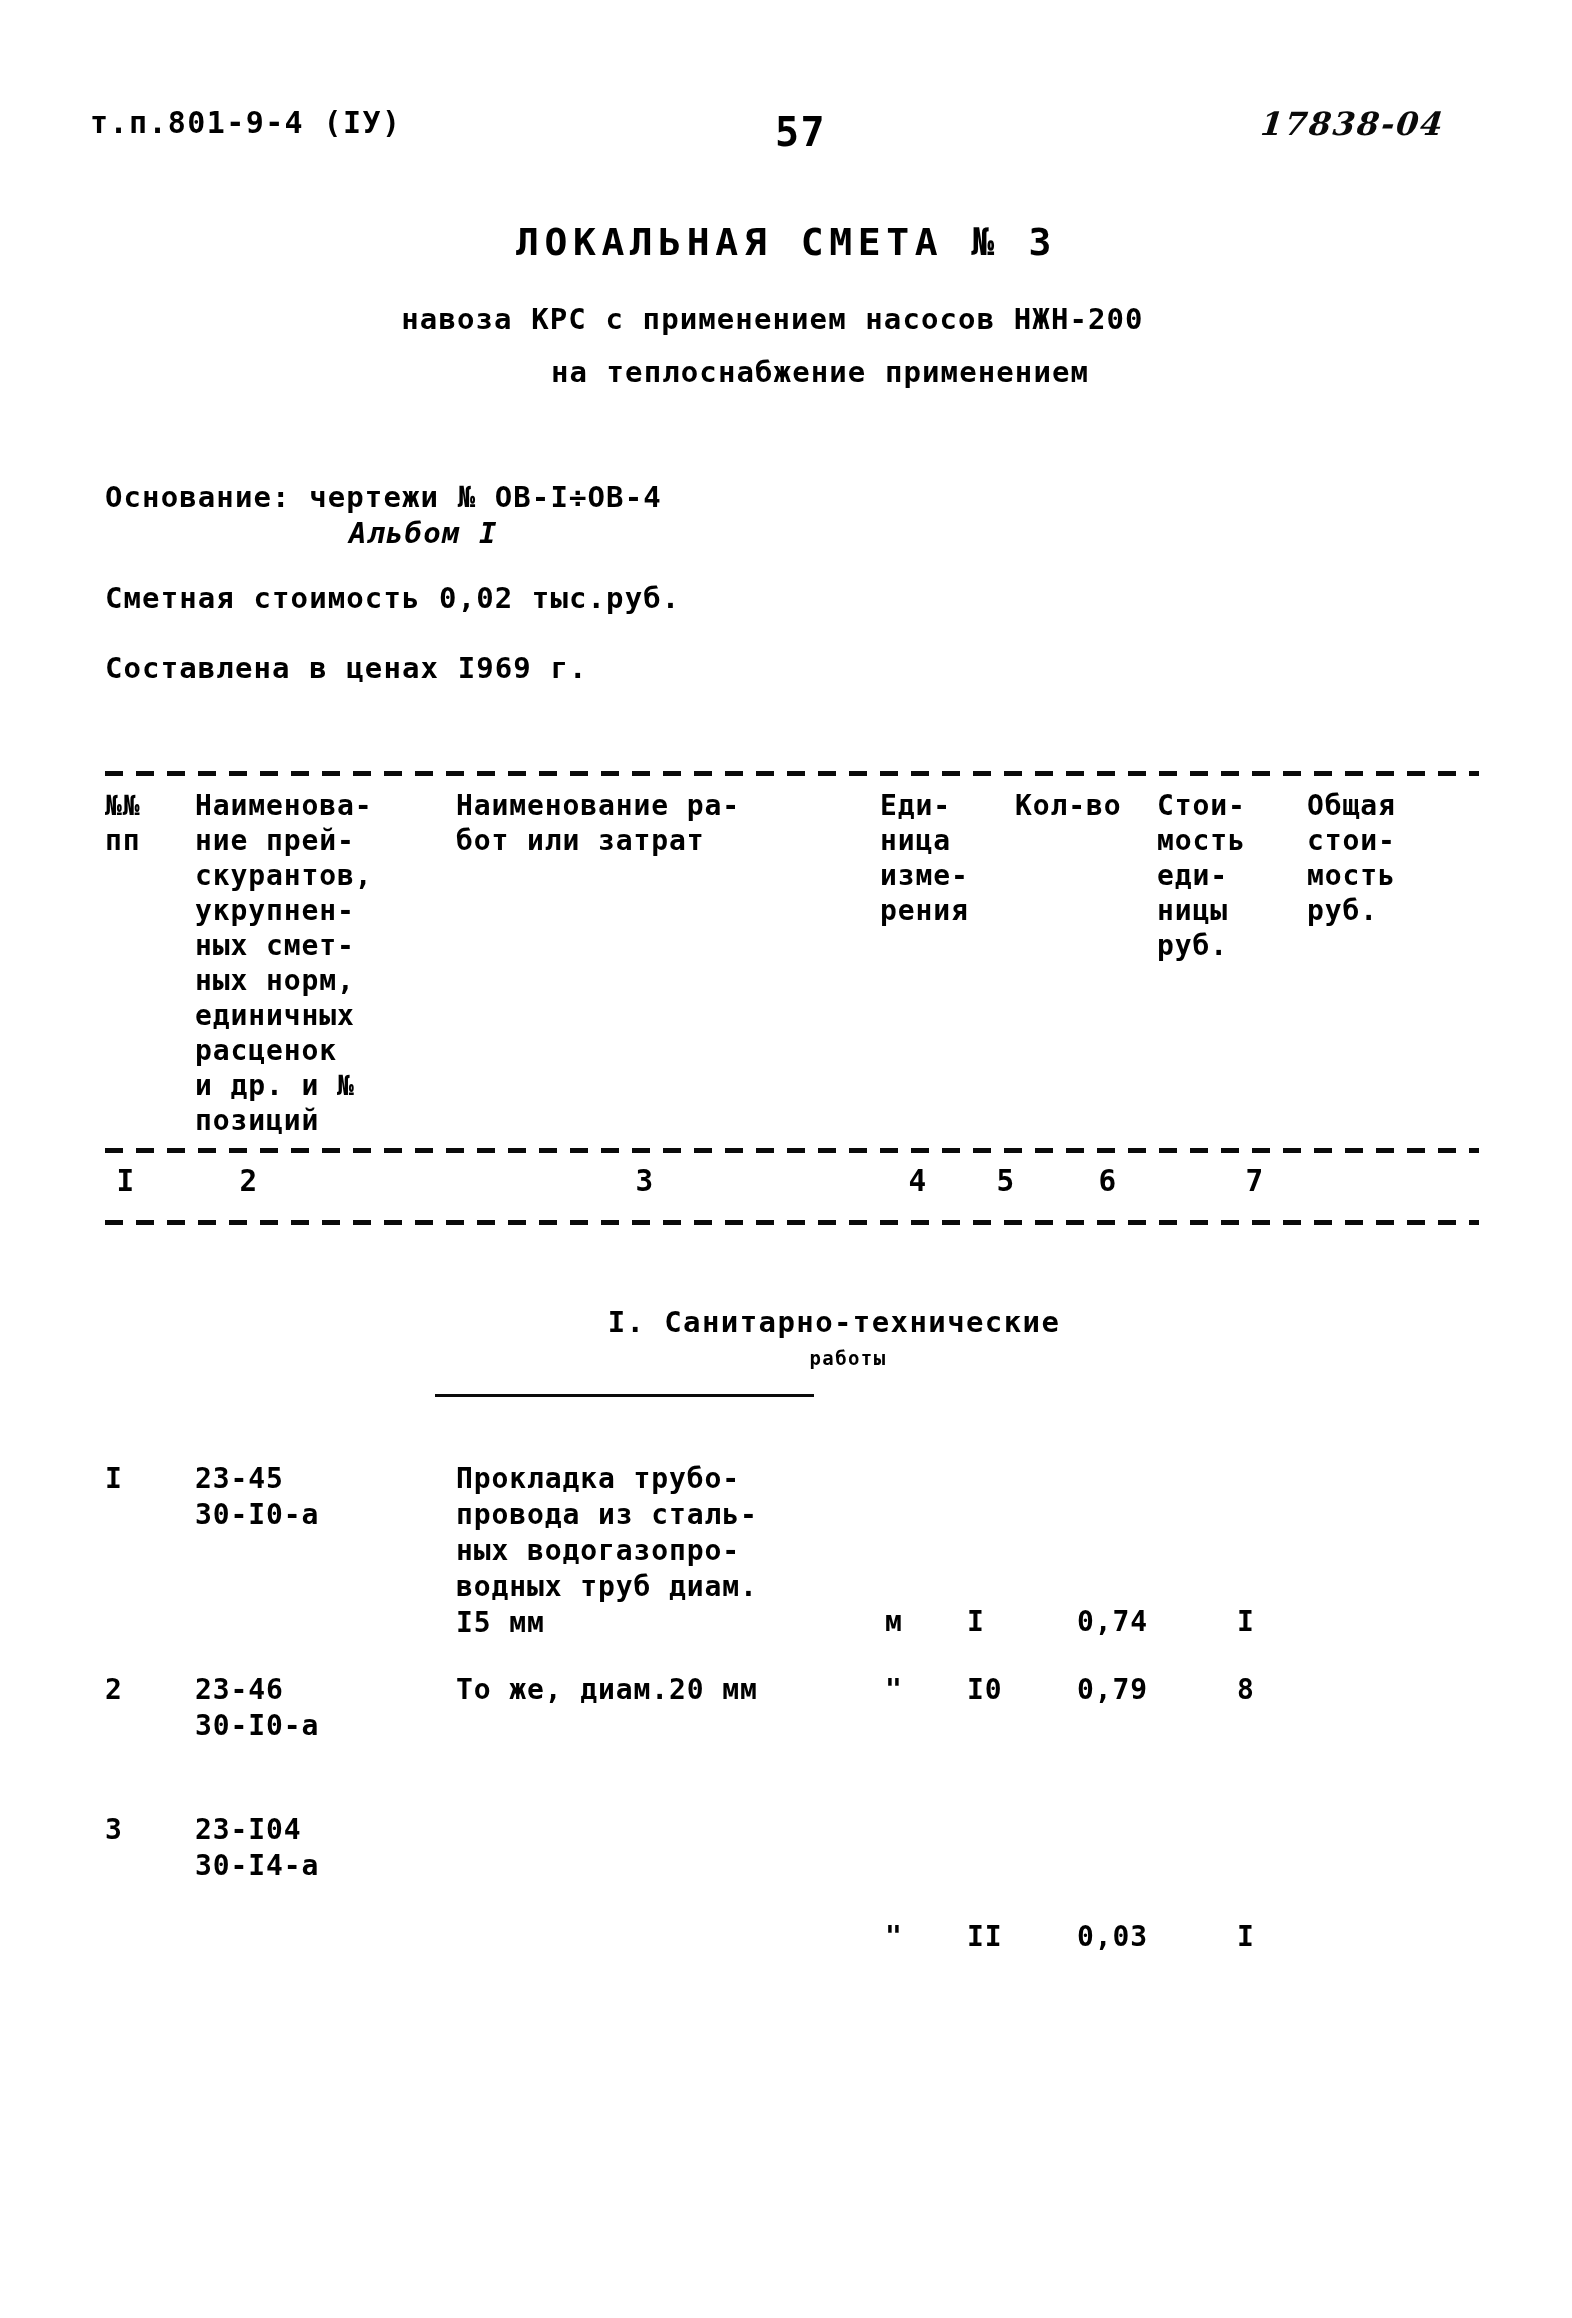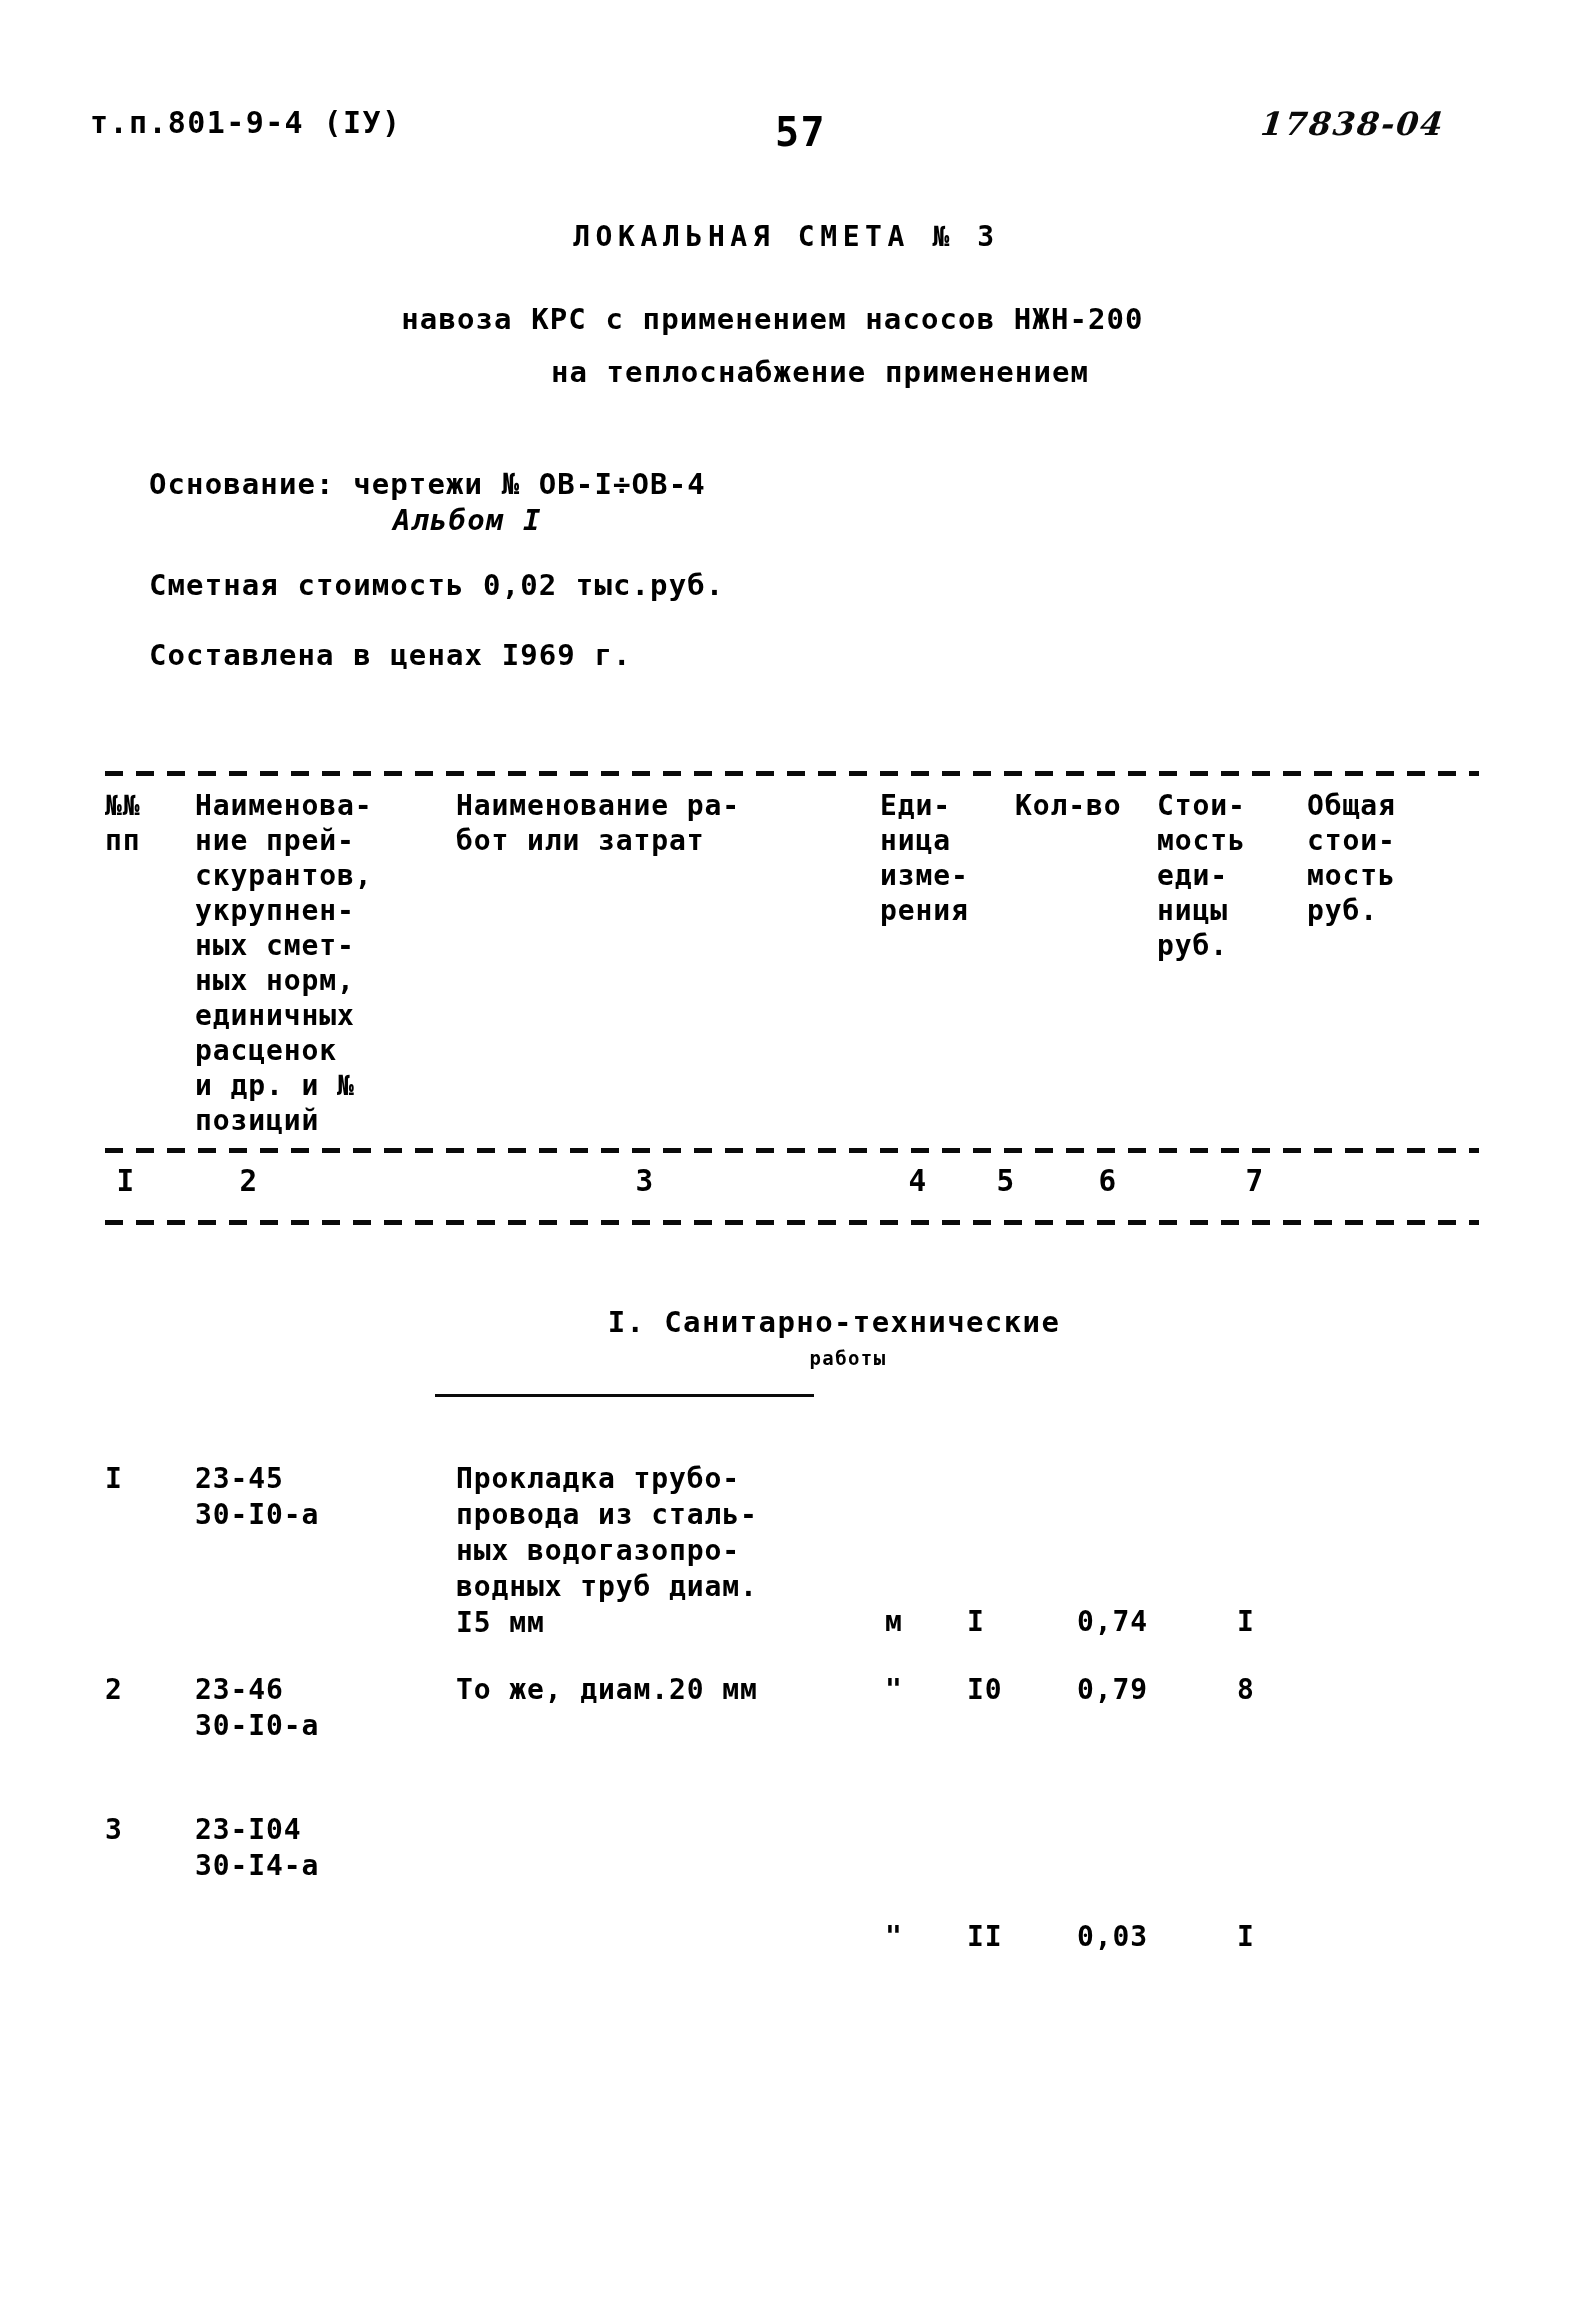--- a/index.html
+++ b/index.html
@@ -71,21 +71,21 @@
   }
 
   
   #title-block {
     position: absolute;
     left: 0; top: 223px;
     width: 1573px;
     text-align: center;
   }
   #doc-title {
-    font-size: 28px;
+    font-size: 38px;
     letter-spacing: 5.6px;
     line-height: 1;
   }
   #subtitle-lines {
     position: absolute;
     left: 0; top: 300px;
     width: 1573px;
     text-align: center;
   }
   #subtitle-lines .sub {
@@ -94,23 +94,22 @@
     letter-spacing: 1.1px;
     line-height: 38px;
   }
   #subtitle-lines .sub.l1 { padding-right: 15.4px; }
   #subtitle-lines .sub.l2 { padding-right: 28px; }
   #subtitle-lines .sub.l3 { padding-left: 67px; margin-top: 15.4px; }
 
   
   #meta-block {
     position: absolute;
-    left: 105px; top: 466px;
+    left: 105px; top: 479px;
     width: 1332px;
-    margin-left: 44px;
   }
   #meta-block .meta-line {
     display: block;
     font-size: 29px;
     letter-spacing: 1.1px;
     line-height: 36px;
   }
   #basis-sub { padding-left: 244px; font-style: italic; }
   #cost-line { margin-top: 29.4px; }
   #prices-line { margin-top: 34px; }

